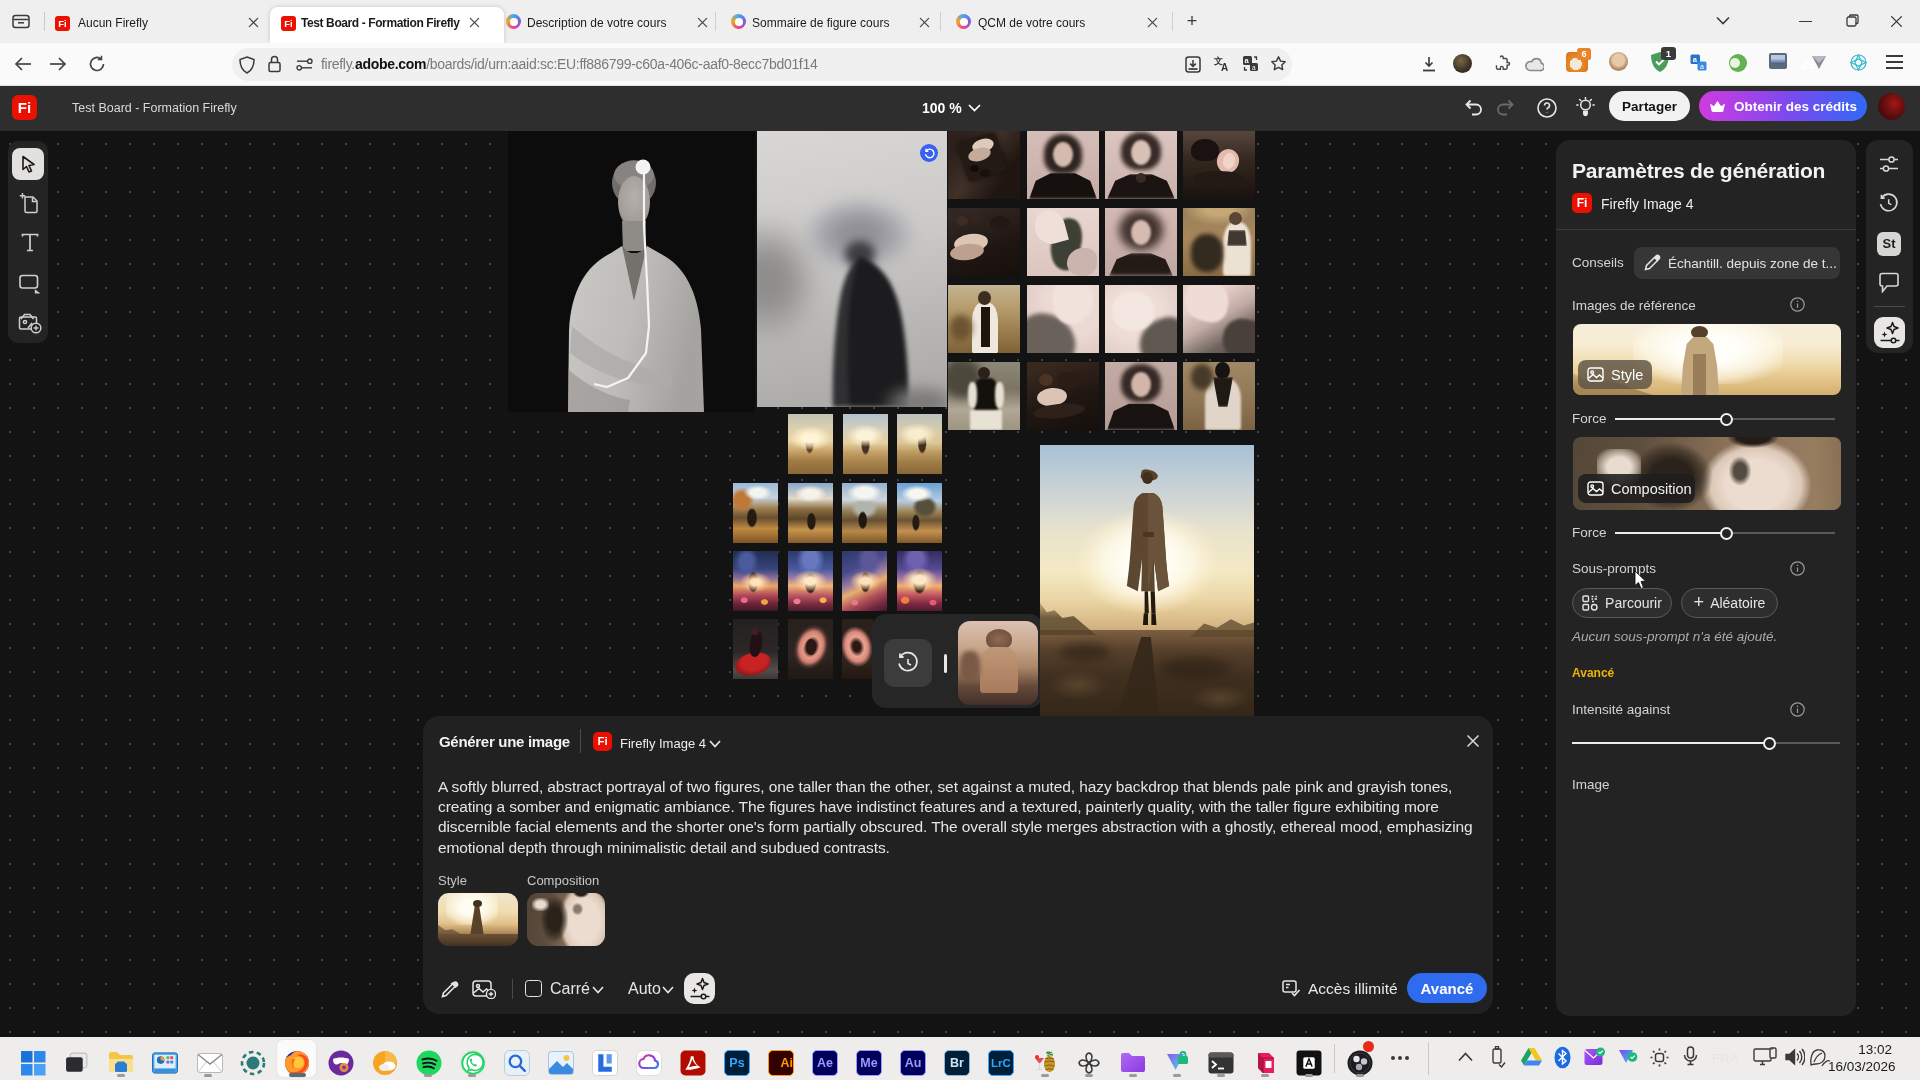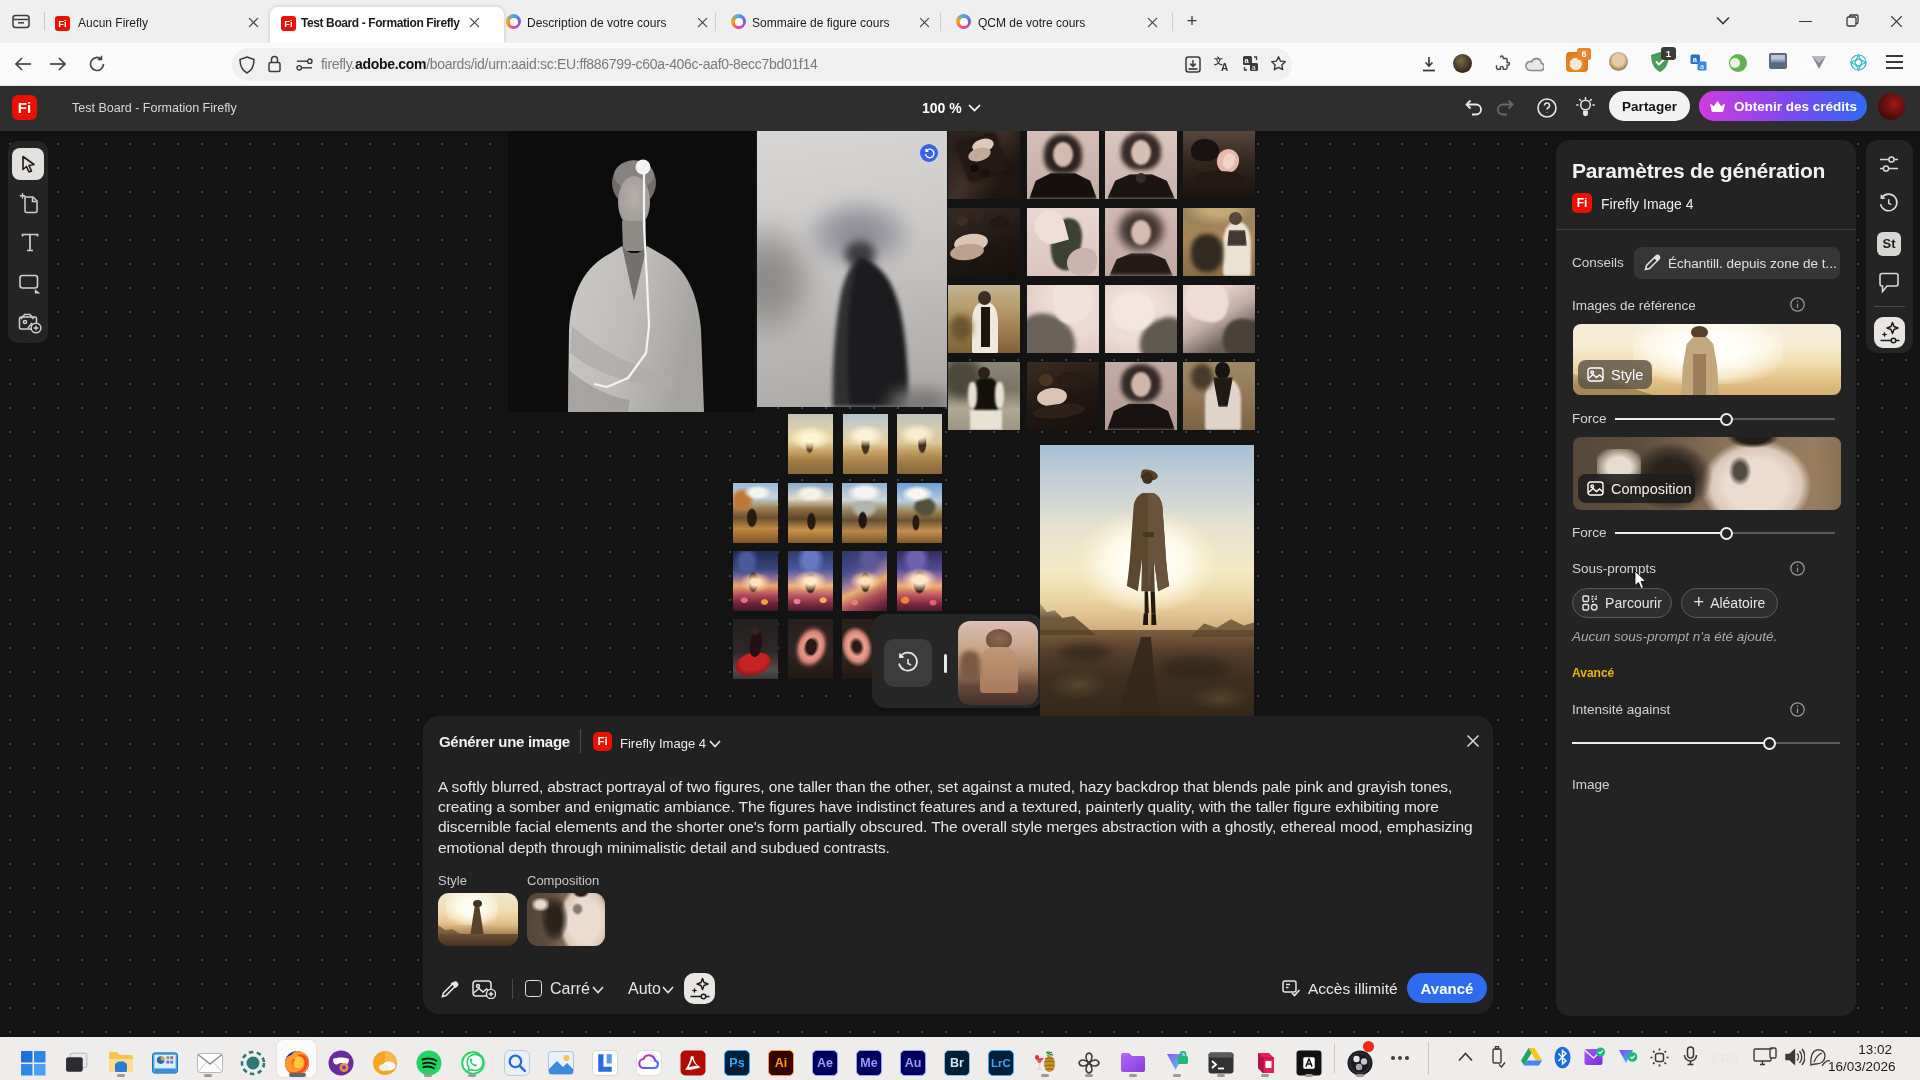--- a/index.html
+++ b/index.html
@@ -765,21 +765,21 @@
       <path d="M8 18 a4.5 4.5 0 0 1-0.5-9 a6 6 0 0 1 11.5 1.5 a3.8 3.8 0 0 1-0.5 7.5 Z" fill="none" stroke="url(#ccg)" stroke-width="2.2"></path>
     </svg>
 
 <svg class="tbi" style="left:680px" width="25" height="25" viewBox="0 0 25 25">
       <rect x="0.5" y="0.5" width="24" height="24" rx="4.5" fill="#b30b00"></rect>
       <path d="M5 19 C8 15 10 10 10.5 6 H13 C13 10 16 15 20 16.5 C16 18 10 19.5 5 19 Z M8.5 16.5 C12 15.8 15 15.2 16.5 15.5 C14 13.5 12.3 10.5 11.8 8.5 C11.2 11 10 14.5 8.5 16.5 Z" fill="#fff"></path>
     </svg>
 
 <div class="tbi" style="left:724px;background:#001e36;border:1.5px solid #31a8ff;border-radius:5px;color:#31a8ff;font-weight:bold;font-size:12.5px;text-align:center;line-height:24px">Ps</div>
 
-<div class="tbi" style="left:768px;background:#330000;border:1.5px solid #ff9a00;border-radius:5px;color:#ff9a00;font-weight:bold;font-size:12.5px;text-align:center;line-height:24px">Ai</div>
+<div class="tbi" style="left:768px;background:#330000;border:1.5px solid #ff9a00;border-radius:5px;color:#ff9a00;font-weight:bold;font-size:12.5px;text-align:right;line-height:24px">Ai</div>
 
 <div class="tbi" style="left:812px;background:#00005b;border:1.5px solid #9999ff;border-radius:5px;color:#9999ff;font-weight:bold;font-size:12.5px;text-align:center;line-height:24px">Ae</div>
 
 <div class="tbi" style="left:856px;background:#00005b;border:1.5px solid #9999ff;border-radius:5px;color:#9999ff;font-weight:bold;font-size:12.5px;text-align:center;line-height:24px">Me</div>
 
 <div class="tbi" style="left:900px;background:#00005b;border:1.5px solid #9999ff;border-radius:5px;color:#9999ff;font-weight:bold;font-size:12.5px;text-align:center;line-height:24px">Au</div>
 
 <div class="tbi" style="left:944px;background:#001e36;border:1.5px solid #8ab8d8;border-radius:5px;color:#cfe4f5;font-weight:bold;font-size:12.5px;text-align:center;line-height:24px">Br</div>
 
 <div class="tbi" style="left:988px;background:#001e36;border:1.5px solid #31a8ff;border-radius:5px;color:#31a8ff;font-weight:bold;font-size:11.5px;text-align:center;line-height:24px">LrC</div>

